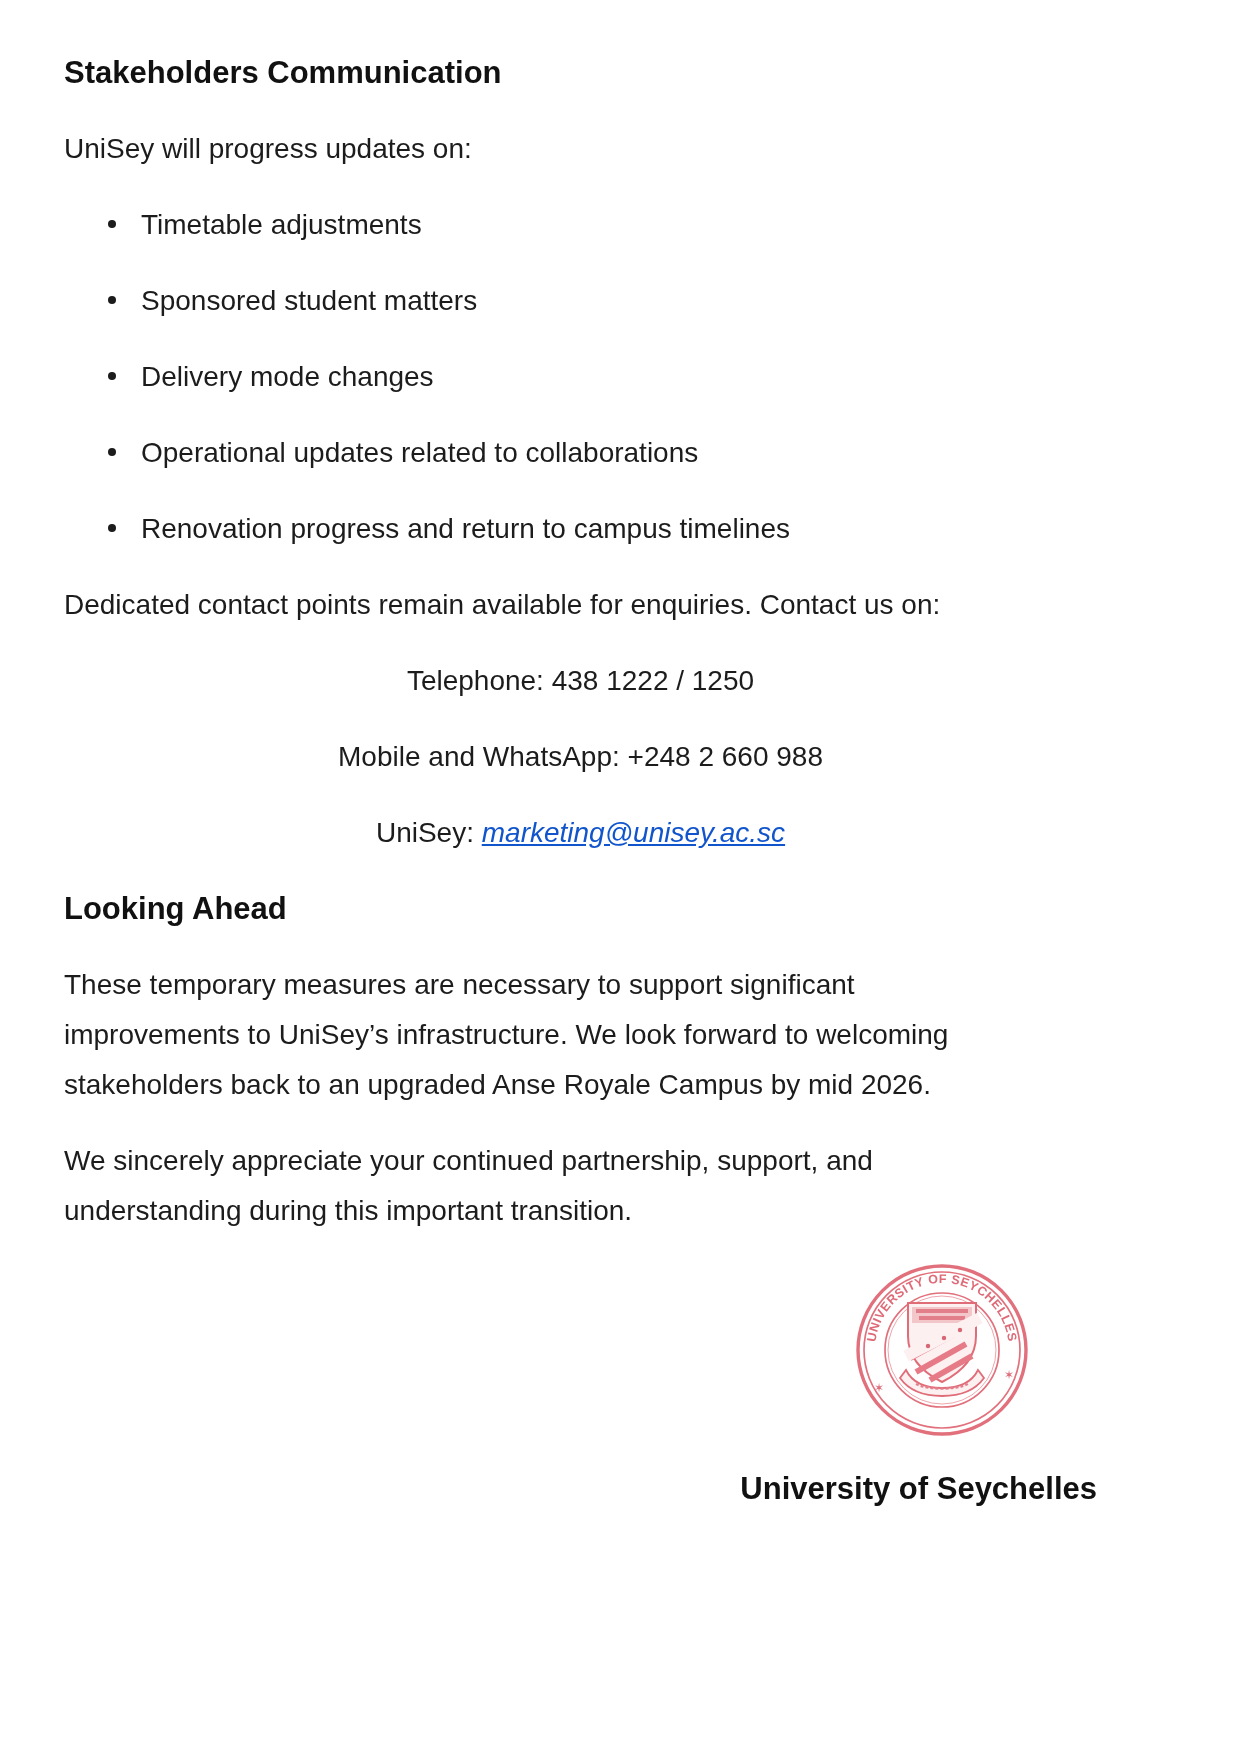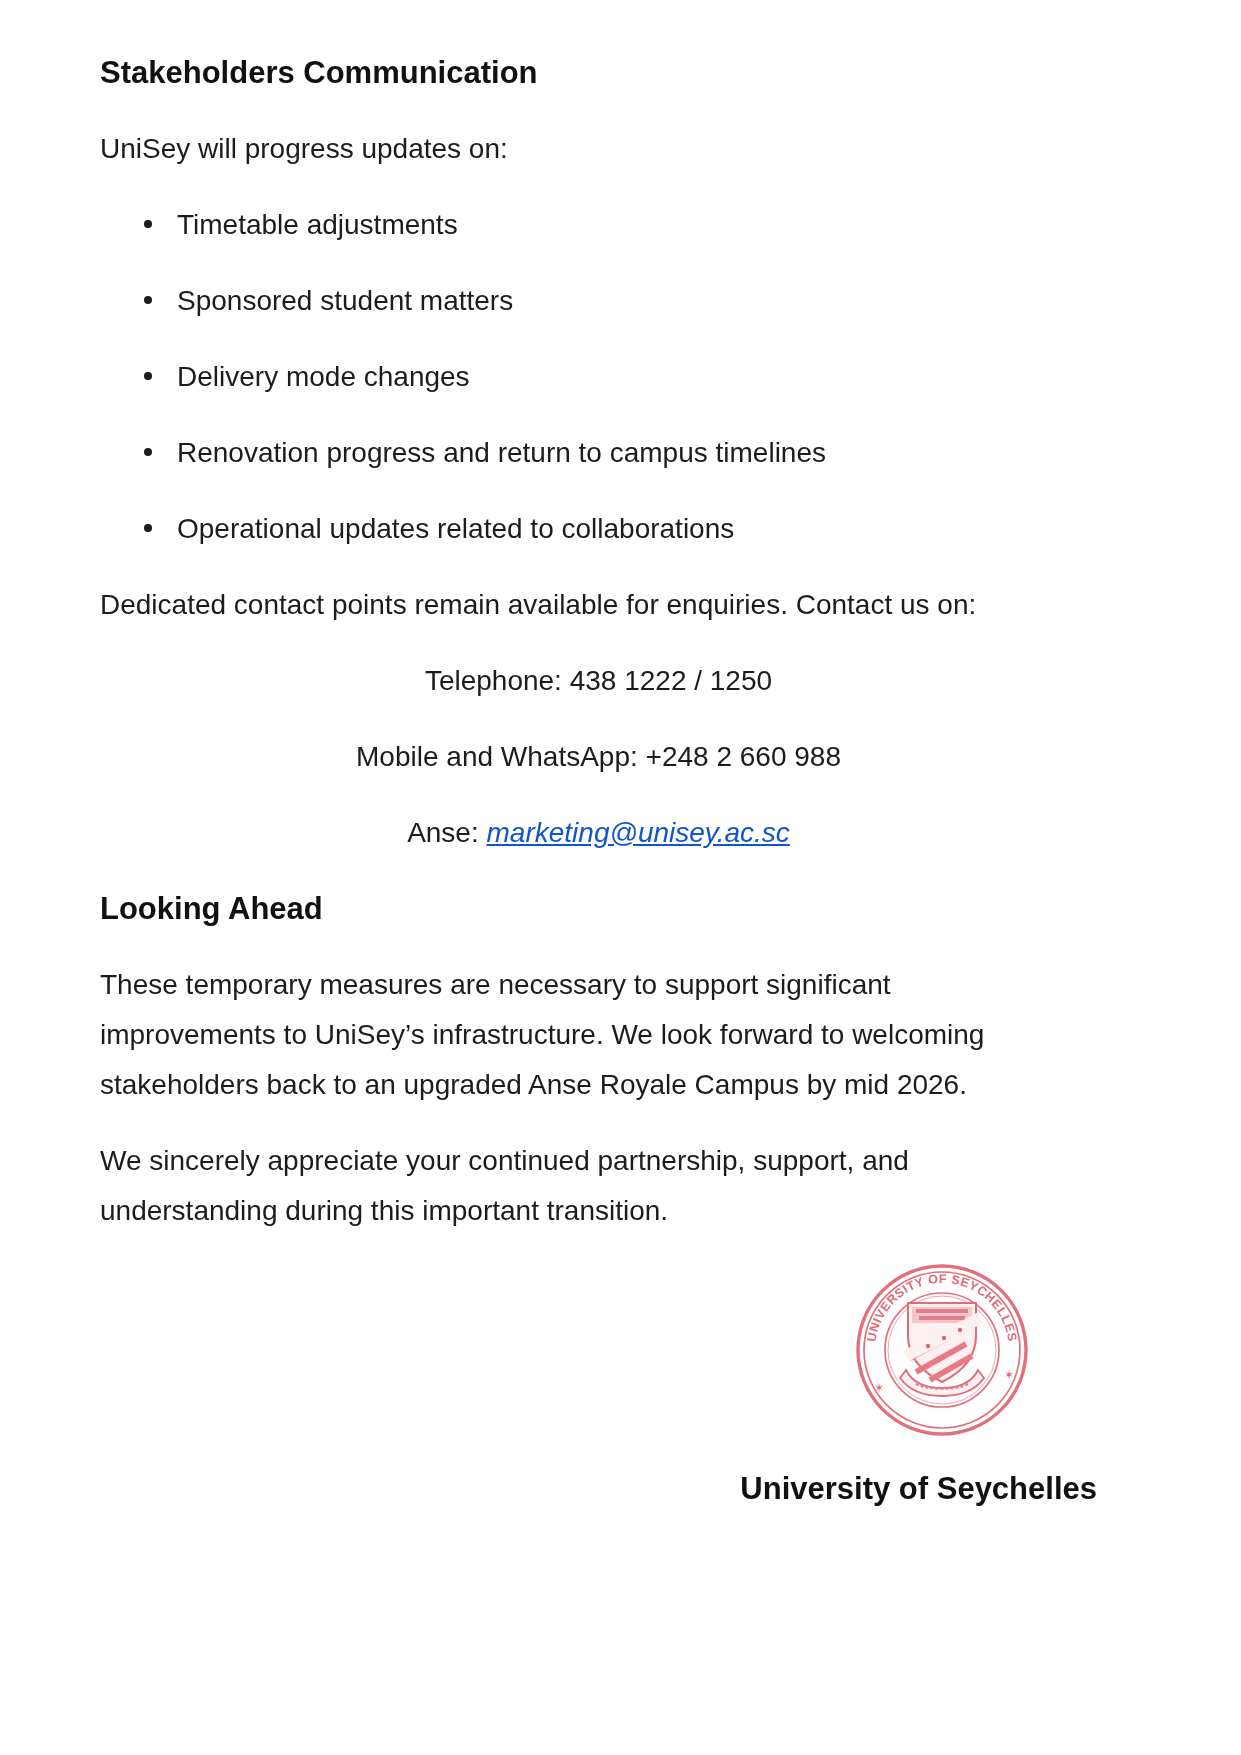--- a/index.html
+++ b/index.html
@@ -1,20 +1,20 @@
 <!DOCTYPE html>
 <html><head>
 <meta charset="utf-8">
 <style>
   html,body { margin:0; padding:0; background:#ffffff; }
   body { width:1241px; height:1755px; }
   .page {
     position:relative; box-sizing:border-box;
     width:1241px; height:1755px;
-    padding:48px 144px 0 100px;
+    padding:48px 144px 0 64px;
     background:#ffffff;
     font-family:"Liberation Sans", sans-serif;
     font-size:28px; color:#1c1c1c;
     overflow:hidden;
   }
   h1, h2 { font-size:31px; line-height:50px; margin:0 0 26px 0; font-weight:700; color:#111; }
   p { margin:0 0 26px 0; line-height:50px; }
   .ln { display:block; }
   ul.updates { list-style:none; margin:0; padding:0; }
   ul.updates li { position:relative; padding-left:77px; line-height:50px; margin-bottom:26px; }
@@ -34,31 +34,31 @@
 <div class="page">
 
   <h1>Stakeholders Communication</h1>
 
   <p>UniSey will progress updates on:</p>
 
   <ul class="updates">
     <li>Timetable adjustments</li>
     <li>Sponsored student matters</li>
     <li>Delivery mode changes</li>
+    <li>Operational updates related to collaborations</li>
     <li>Renovation progress and return to campus timelines</li>
-    <li>Operational updates related to collaborations</li>
   </ul>
 
   <p>Dedicated contact points remain available for enquiries. Contact us on:</p>
 
   <p class="center">Telephone: 438 1222 / 1250</p>
 
   <p class="center">Mobile and WhatsApp: +248 2 660 988</p>
 
-  <p class="center"><span>Anse: </span><a class="email-link">marketing@unisey.ac.sc</a></p>
+  <p class="center"><span>UniSey: </span><a class="email-link">marketing@unisey.ac.sc</a></p>
 
   <h2>Looking Ahead</h2>
 
   <p>
     <span class="ln">These temporary measures are necessary to support significant</span>
     <span class="ln">improvements to UniSey’s infrastructure. We look forward to welcoming</span>
     <span class="ln">stakeholders back to an upgraded Anse Royale Campus by mid 2026.</span>
   </p>
 
   <p>

